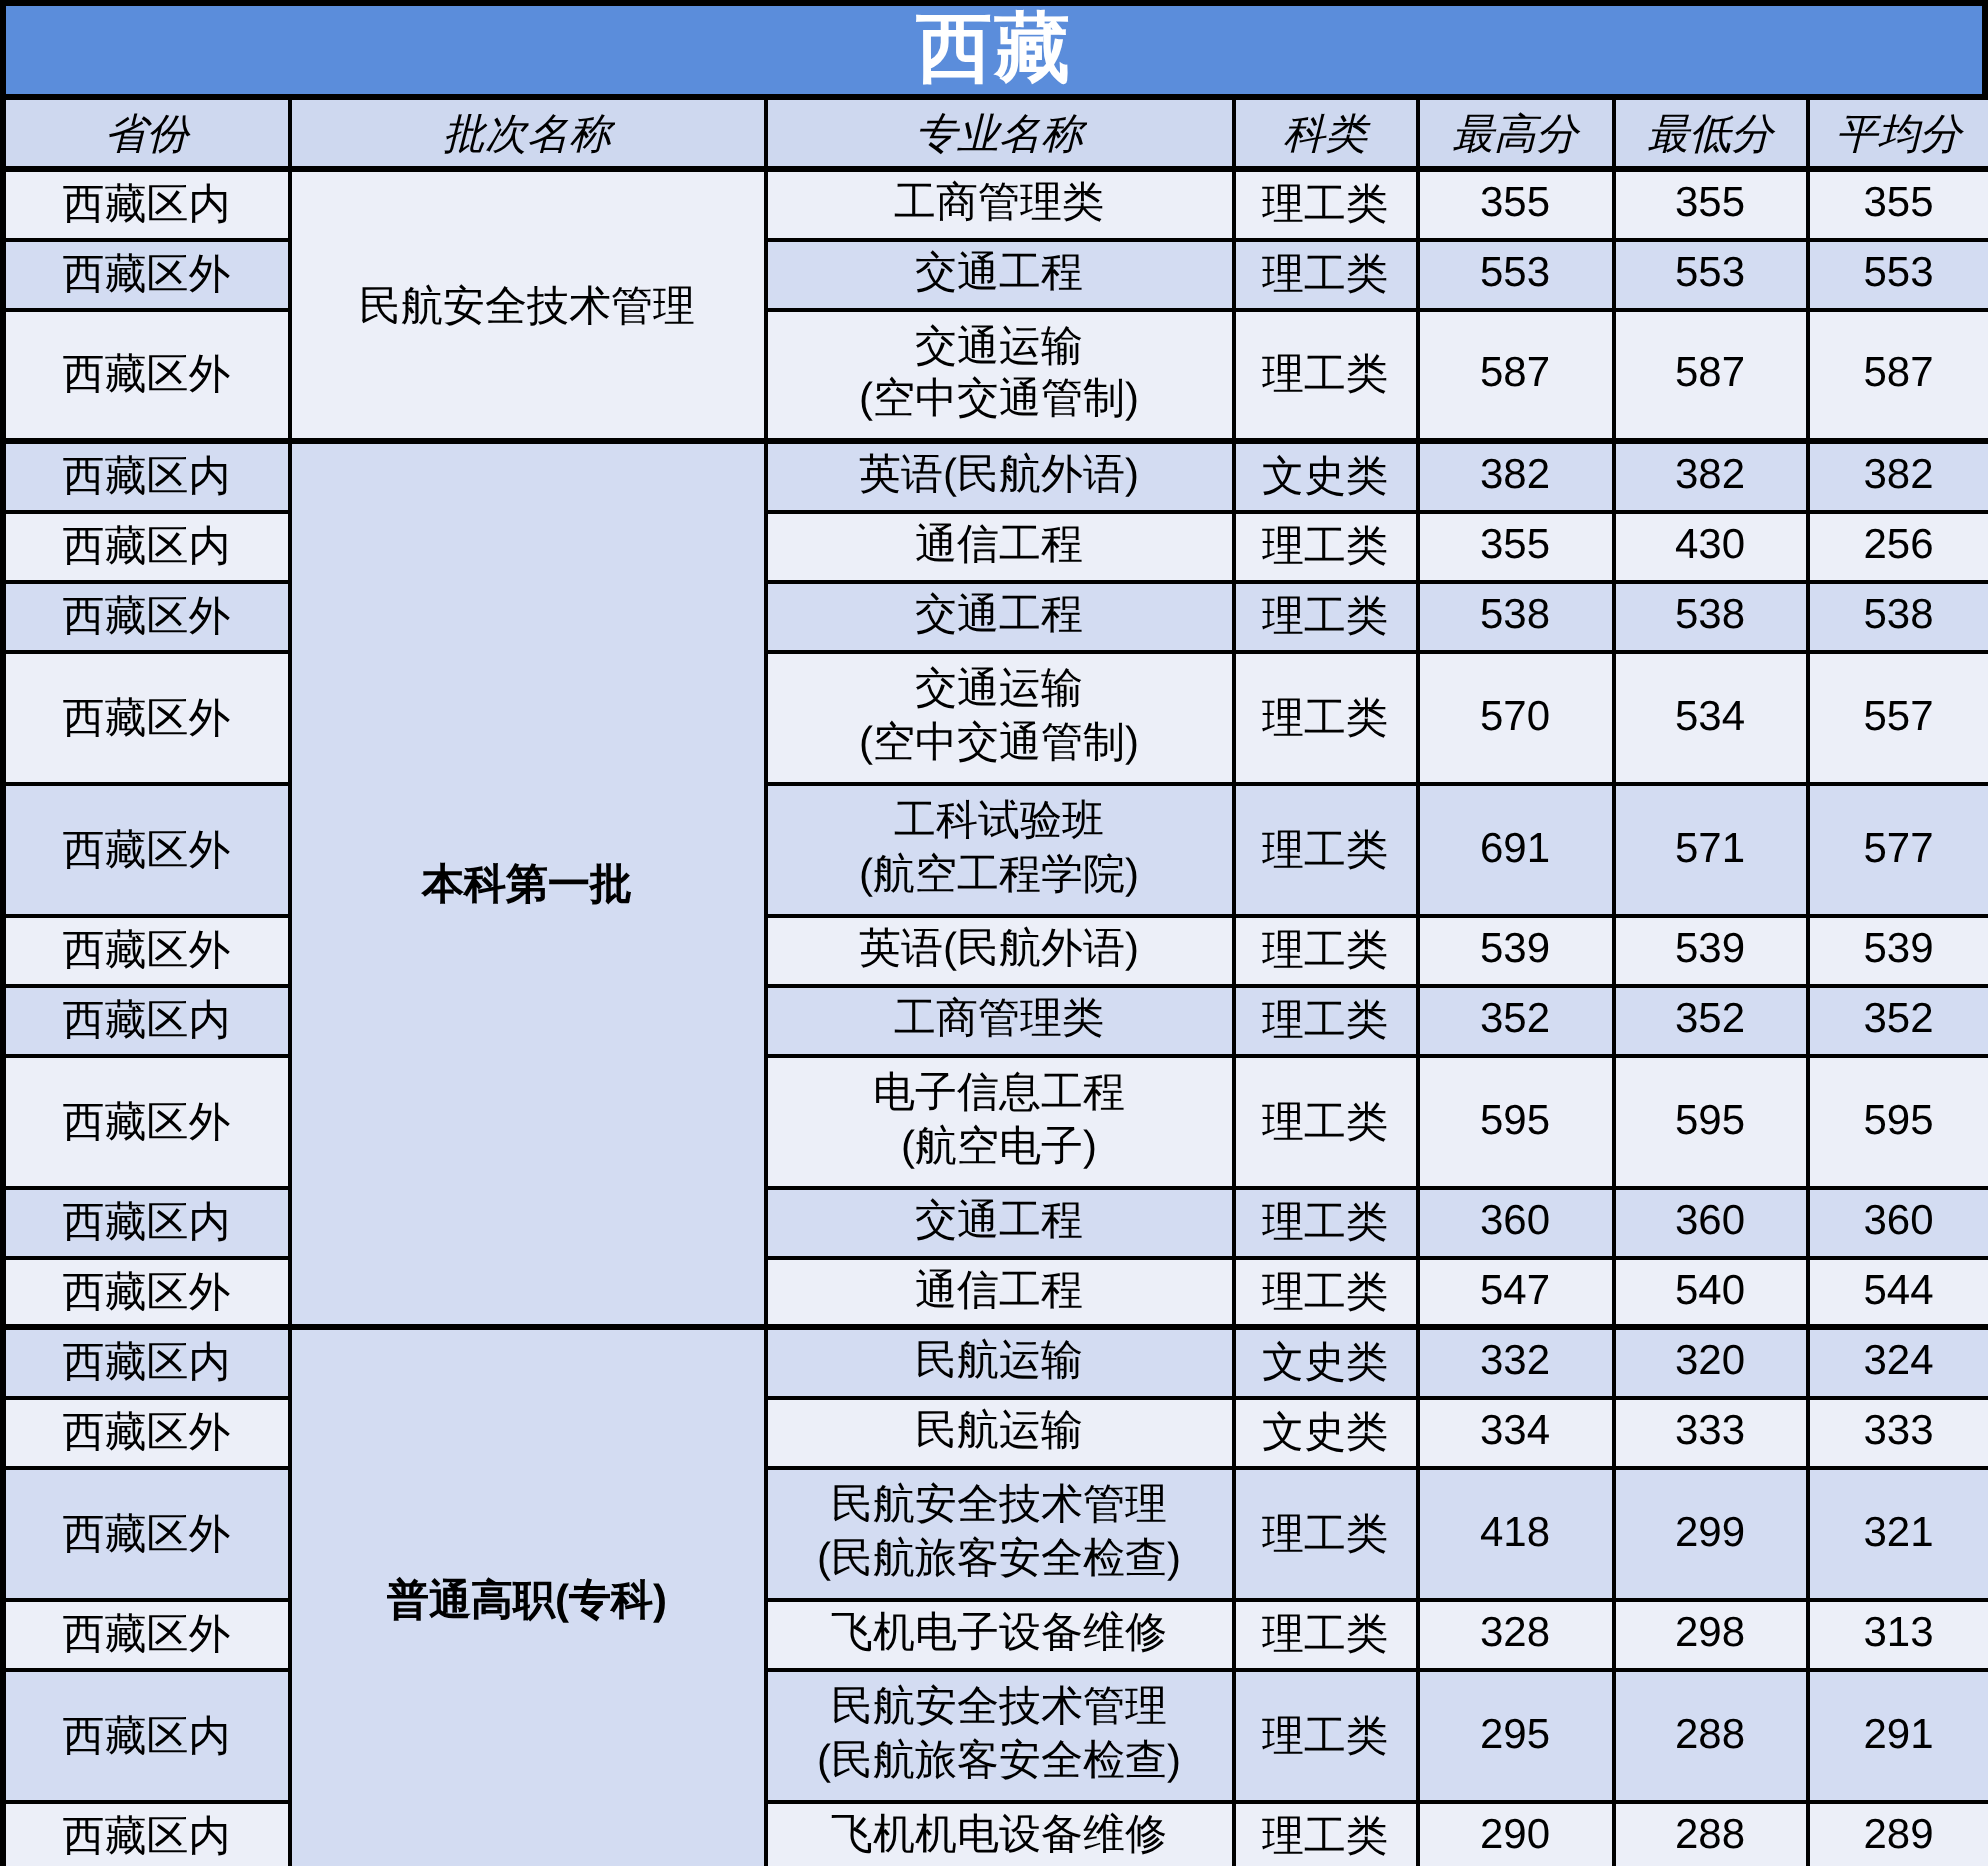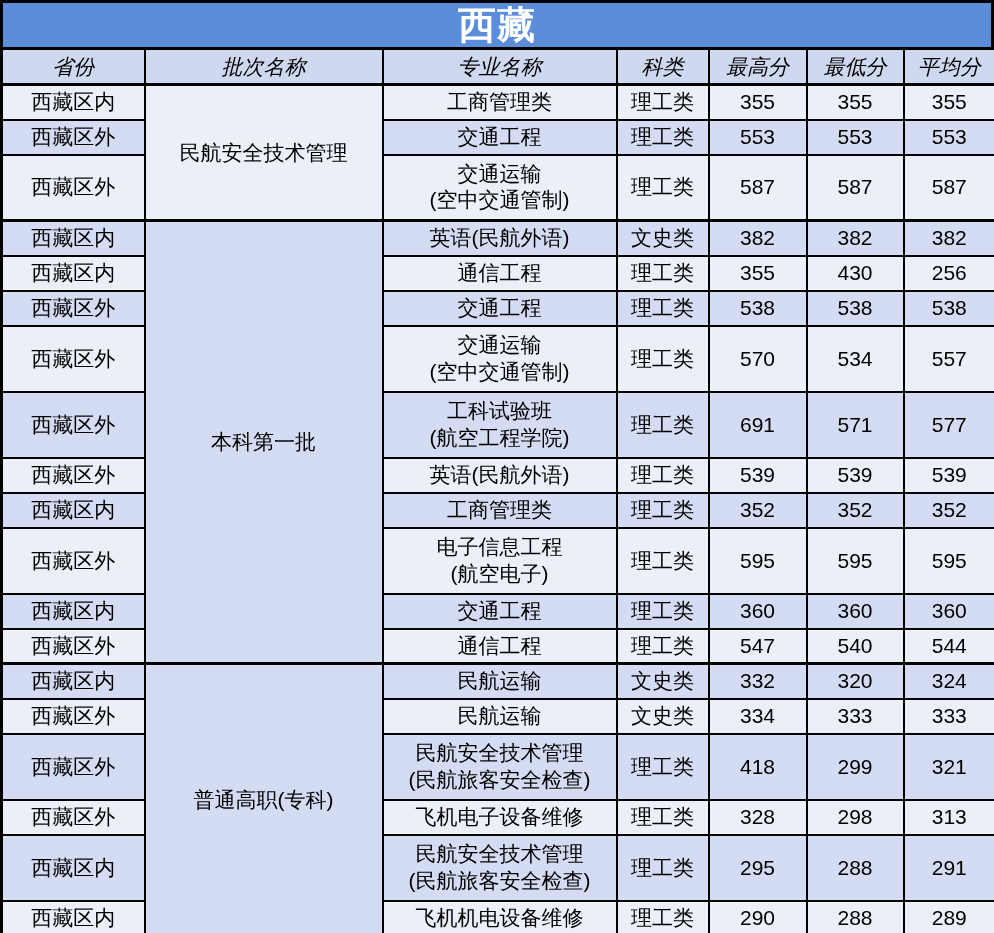--- a/index.html
+++ b/index.html
@@ -52,21 +52,21 @@
     padding: 0 2px;
   }
   .score-table thead tr { height: 36px; font-style: italic; }
   .score-table thead th { background: var(--header-bg); }
   tr.single { height: 35px; }
   tr.tall   { height: 66px; }
   tr.section-start > td { border-top: 3px solid var(--border); }
   td.tone-light { background: var(--row-light); }
   td.tone-blue  { background: var(--row-blue); }
   td.batch-cell.tone-light { background: var(--batch-light); }
-  td.batch-cell.tone-blue  { background: var(--batch-blue); }
+  td.batch-cell.tone-blue  { background: var(--batch-blue); font-weight: bold; }
   .line { display: block; line-height: 1.25; }
 </style>
 </head>
 <body>
 
 <div class="page">
   <div class="title-bar">西藏</div>
   <table class="score-table">
     <colgroup>
       <col style="width:143px">

